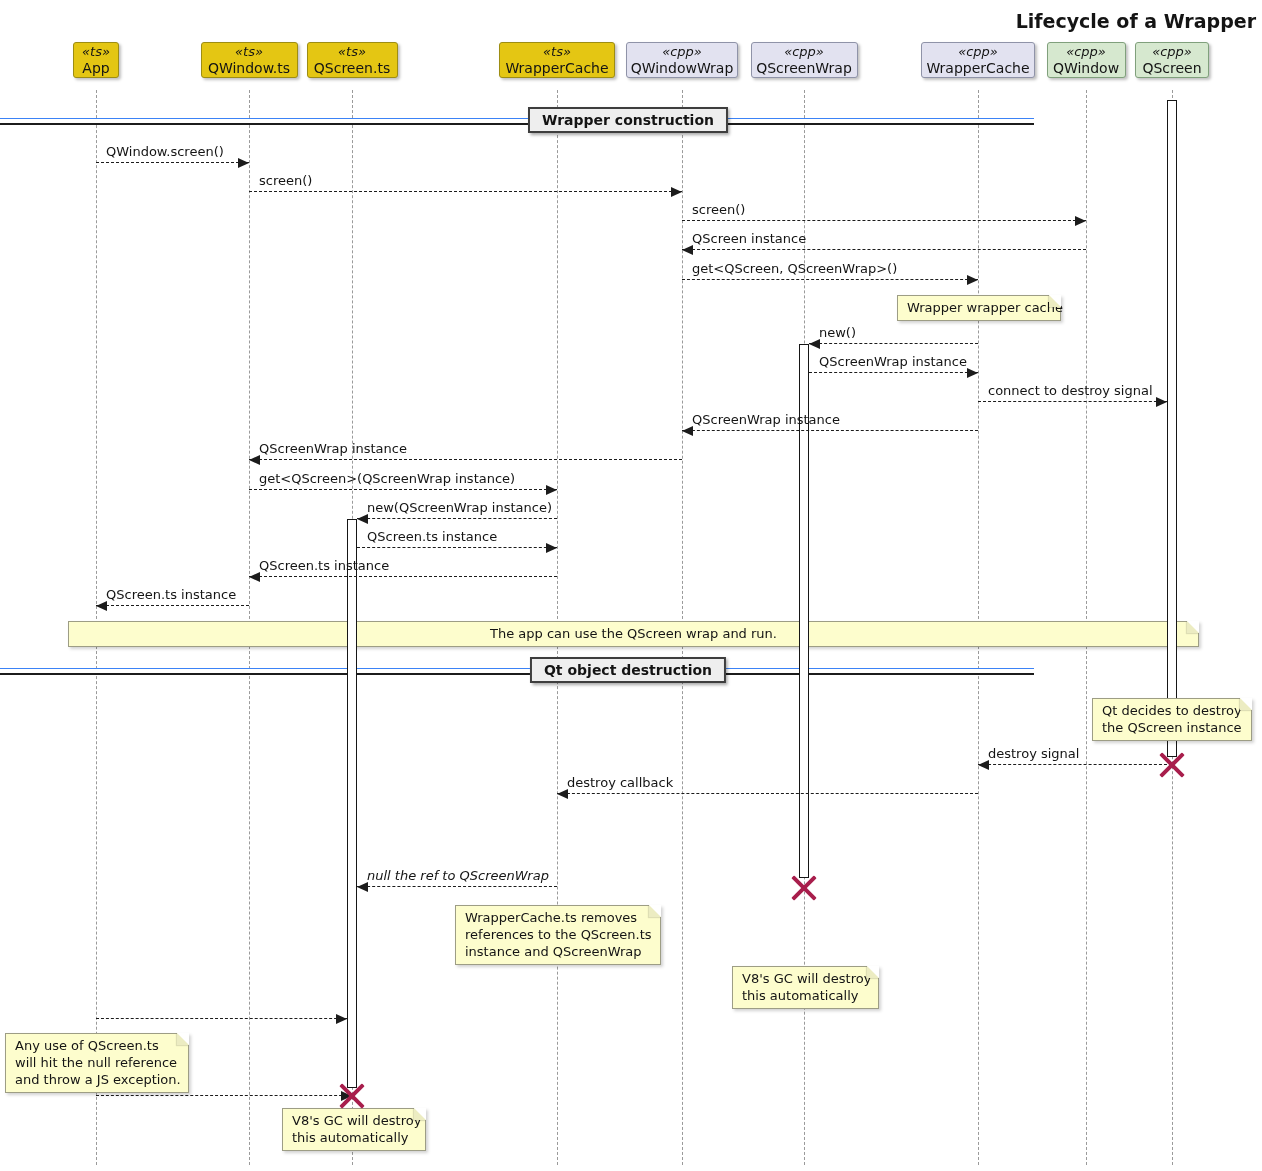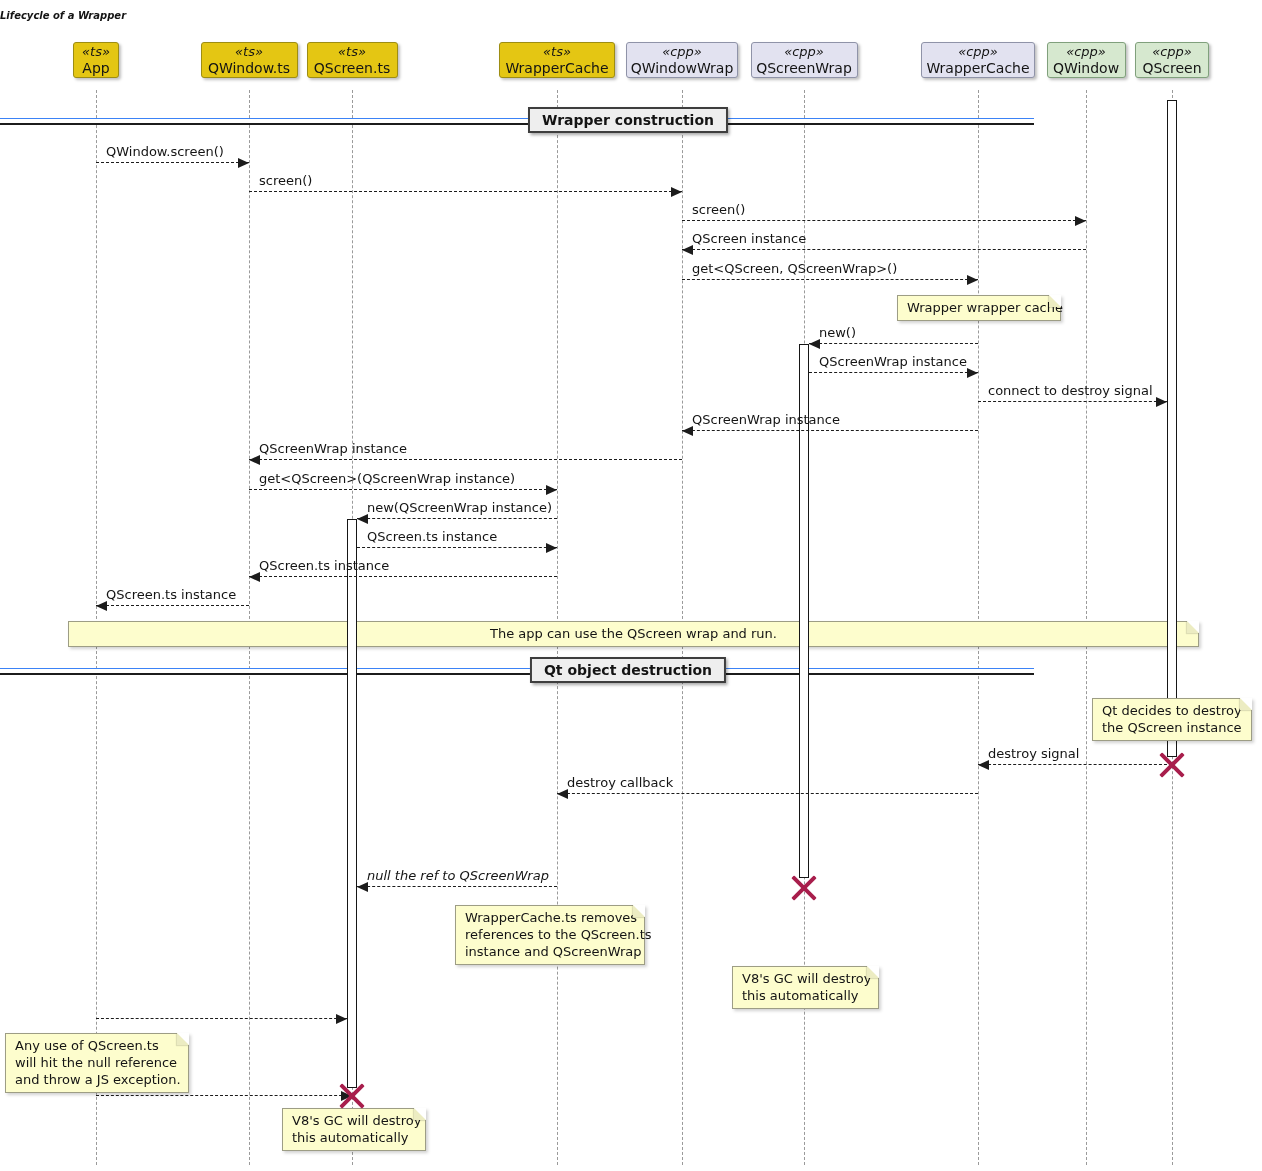--- a/index.html
+++ b/index.html
@@ -1,21 +1,21 @@
 <!DOCTYPE html>
 <html><head>
 <meta charset="utf-8">
 <style>
   html,body{margin:0;padding:0;background:#fff;}
   #diagram{
     position:relative;width:1262px;height:1171px;background:#fff;
     font-family:"DejaVu Sans",sans-serif;color:#141414;overflow:hidden;
   }
-  #title{position:absolute;top:10px;left:0;width:1256px;text-align:left;
-    font-size:10px;font-weight:bold;z-index:5;font-style:italic;}
+  #title{position:absolute;top:10px;left:0;width:1256px;text-align:right;
+    font-size:19px;font-weight:bold;z-index:5;}
   .lifeline{position:absolute;top:90px;height:1075px;width:0;
     border-left:1px dashed var(--lifeline,#9a9a9a);z-index:1;}
   .divider{position:absolute;left:0;width:1034px;height:7px;background:#fff;
     border-top:1px solid #3b82f6;border-bottom:2px solid #1c1c1c;
     z-index:2;box-sizing:border-box;}
   .divider-label{position:absolute;left:628px;top:1px;transform:translate(-50%,-50%);
     background:var(--divider-box,#eee);border:2px solid #3e3e3e;padding:3px 12px;
     font-size:14px;font-weight:bold;white-space:nowrap;
     box-shadow:2px 2px 3px rgba(0,0,0,.35);}
   .note{position:absolute;background:var(--note-fill,#fdfdcd);
@@ -72,21 +72,21 @@
     <div class="note" style="left: 897px; top: 295px; width: 164px;">
       <div class="note-line">Wrapper wrapper cache</div>
     </div>
     <div class="note" style="left: 1092px; top: 698px; width: 160px;">
       <div class="note-line">Qt decides to destroy</div>
       <div class="note-line">the QScreen instance</div>
     </div>
     <div class="note under" style="left: 68px; top: 621px; width: 1131px; text-align: center;">
       <div class="note-line">The app can use the QScreen wrap and run.</div>
     </div>
-    <div class="note" style="left: 455px; top: 905px; width: 190px;">
+    <div class="note" style="left: 455px; top: 905px; width: 206px;">
       <div class="note-line">WrapperCache.ts removes</div>
       <div class="note-line">references to the QScreen.ts</div>
       <div class="note-line">instance and QScreenWrap</div>
     </div>
     <div class="note" style="left: 732px; top: 966px; width: 147px;">
       <div class="note-line">V8's GC will destroy</div>
       <div class="note-line">this automatically</div>
     </div>
     <div class="note" style="left: 5px; top: 1033px; width: 184px;">
       <div class="note-line">Any use of QScreen.ts</div>

